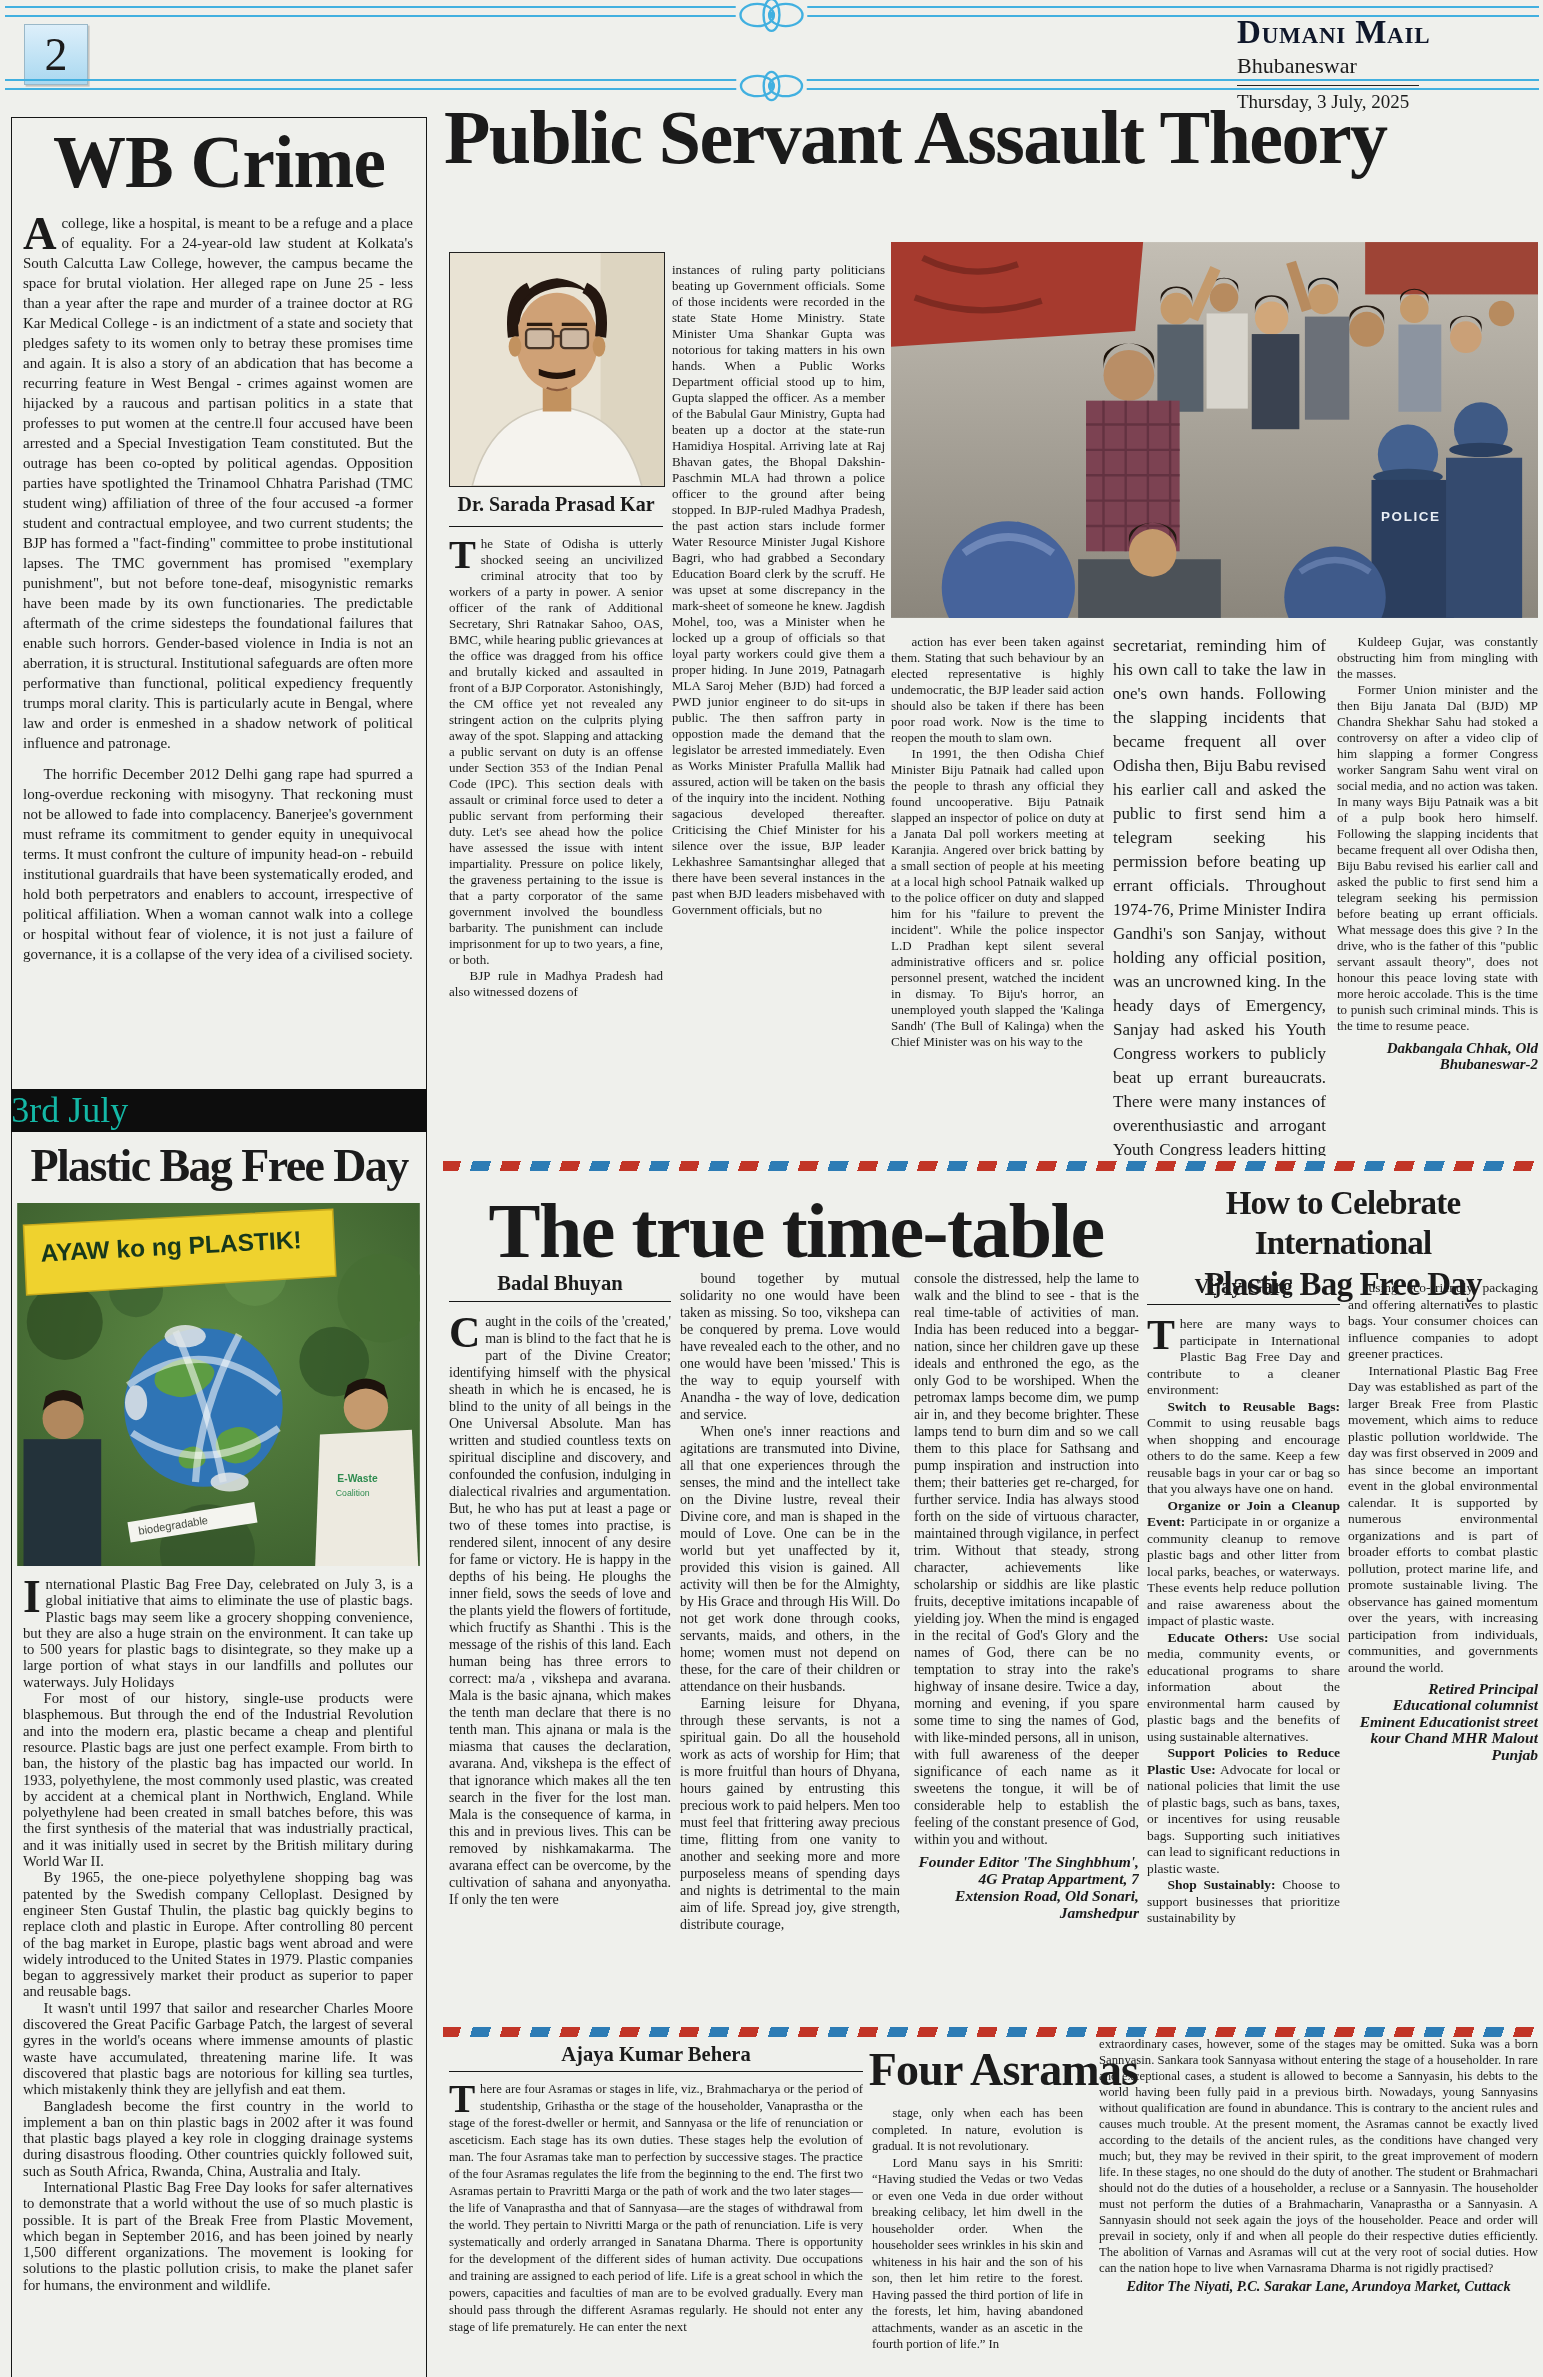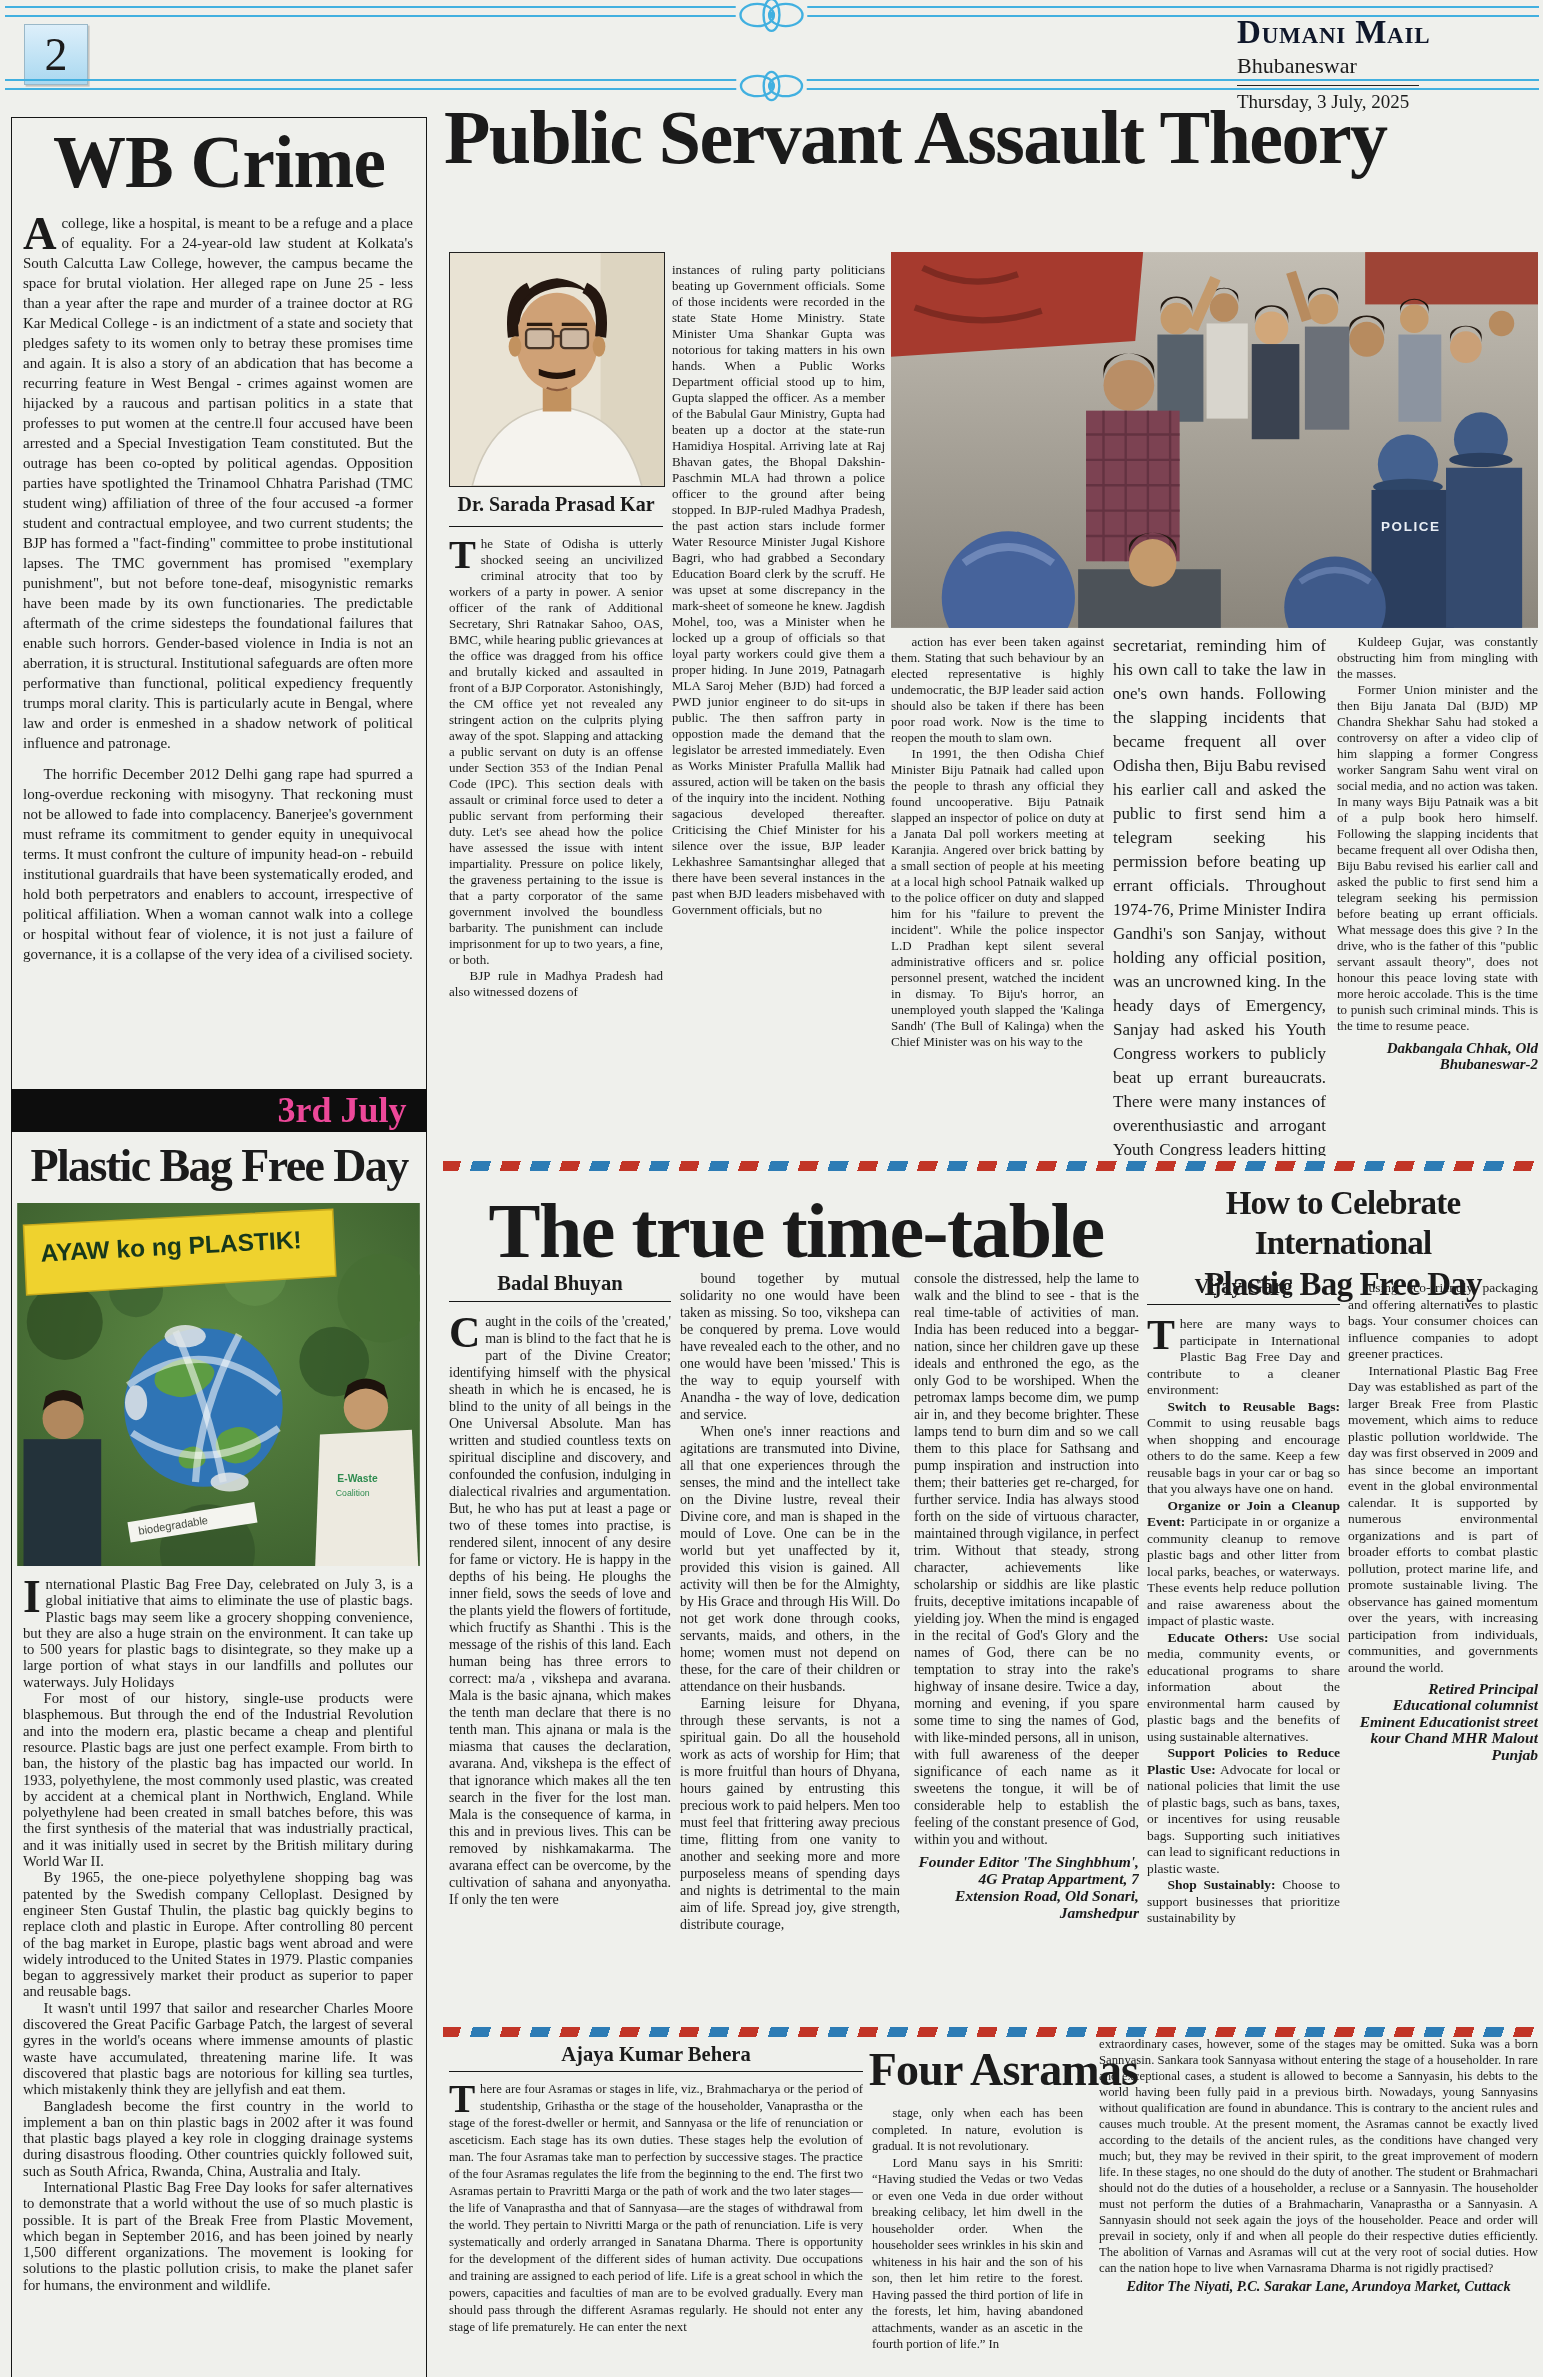--- a/index.html
+++ b/index.html
@@ -13,21 +13,21 @@
   .masthead-city{font-size:22px;margin-top:1.6px;}
   .masthead-rule{border-top:1.2px solid #222;width:182px;margin:6.3px 0 4.8px 0;}
   .masthead-date{font-size:19px;}
   .box{border:1.6px solid #161616;margin-top:20px;}
   .headline{font-weight:700;letter-spacing:-0.8px;text-align:center;}
   .body-text{text-align:justify;overflow:hidden;}
   .body-text p{margin:0;}
   .para{text-indent:20.6px;margin:0;}
   .noindent{text-indent:0;}
   .dropcap{float:left;font-weight:700;font-size:3.1em;line-height:0.78;padding:3.2px 4.8px 0 0;text-indent:0;}
-  .banner-black{background:#0d0d0d;color:#ec4899;font-weight:700;text-align:right;}
+  .banner-black{background:#0d0d0d;color:#14b8a6;font-weight:400;text-align:left;}
   .byline{text-align:center;font-weight:700;border-bottom:1.6px solid #161616;}
   .sig{font-weight:700;font-style:italic;text-align:right;text-indent:0;}
   .airmail{height:10.3px;background:repeating-linear-gradient(107deg,#c23527 0 17.4px,rgba(0,0,0,0) 17.4px 28.5px,#2d7cb5 28.5px 46px,rgba(0,0,0,0) 46px 57px);}
   .lead-in{font-weight:700;}
   figure{margin:0;}
 </style>
 </head>
 <body>
 
 <div id="page">
@@ -191,21 +191,21 @@
           <p class="para">BJP rule in Madhya Pradesh had also witnessed dozens of</p>
         </div>
     </div>
 
     <div class="abs body-text" style="left:672px;top:262px;width:213px;height:895px;font-size:13px;line-height:16px;">
       <div>
           <p class="para noindent">instances of ruling party politicians beating up Government officials. Some of those incidents were recorded in the state State Home Ministry. State Minister Uma Shankar Gupta was notorious for taking matters in his own hands. When a Public Works Department official stood up to him, Gupta slapped the officer. As a member of the Babulal Gaur Ministry, Gupta had beaten up a doctor at the state-run Hamidiya Hospital. Arriving late at Raj Bhavan gates, the Bhopal Dakshin-Paschmin MLA had thrown a police officer to the ground after being stopped. In BJP-ruled Madhya Pradesh, the past action stars include former Water Resource Minister Jugal Kishore Bagri, who had grabbed a Secondary Education Board clerk by the scruff. He was upset at some discrepancy in the mark-sheet of someone he knew. Jagdish Mohel, too, was a Minister when he locked up a group of officials so that loyal party workers could give them a proper hiding. In June 2019, Patnagarh MLA Saroj Meher (BJD) had forced a PWD junior engineer to do sit-ups in public. The then saffron party in oppostion made the demand that the legislator be arrested immediately. Even as Works Minister Prafulla Mallik had assured, action will be taken on the basis of the inquiry into the incident. Nothing sagacious developed thereafter. Criticising the Chief Minister for his silence over the issue, BJP leader Lekhashree Samantsinghar alleged that there have been several instances in the past when BJD leaders misbehaved with Government officials, but no</p>
         </div>
     </div>
 
-    <figure class="abs" style="left:891px;top:252px;width:585px;height:376px;text-decoration:underline;">
+    <figure class="abs" style="left:891px;top:242px;width:585px;height:376px;text-decoration:underline;">
       <svg width="647" height="376" viewBox="0 0 816 474">
         <defs>
             <linearGradient id="pbg" x1="0" y1="0" x2="0" y2="1">
           <stop offset="0%" stop-color="#c3beb4"></stop>
               <stop offset="100%" stop-color="#8b867c"></stop>
         </linearGradient>
           </defs>
         <rect width="816" height="474" fill="url(#pbg)"></rect>
         <polygon points="0,0 318,0 308,112 0,132" fill="#a63a2e"></polygon>
         <path d="M40 20 q60 30 120 8 M30 70 q80 30 160 4" stroke="#7e2a21" stroke-width="8" fill="none"></path>

